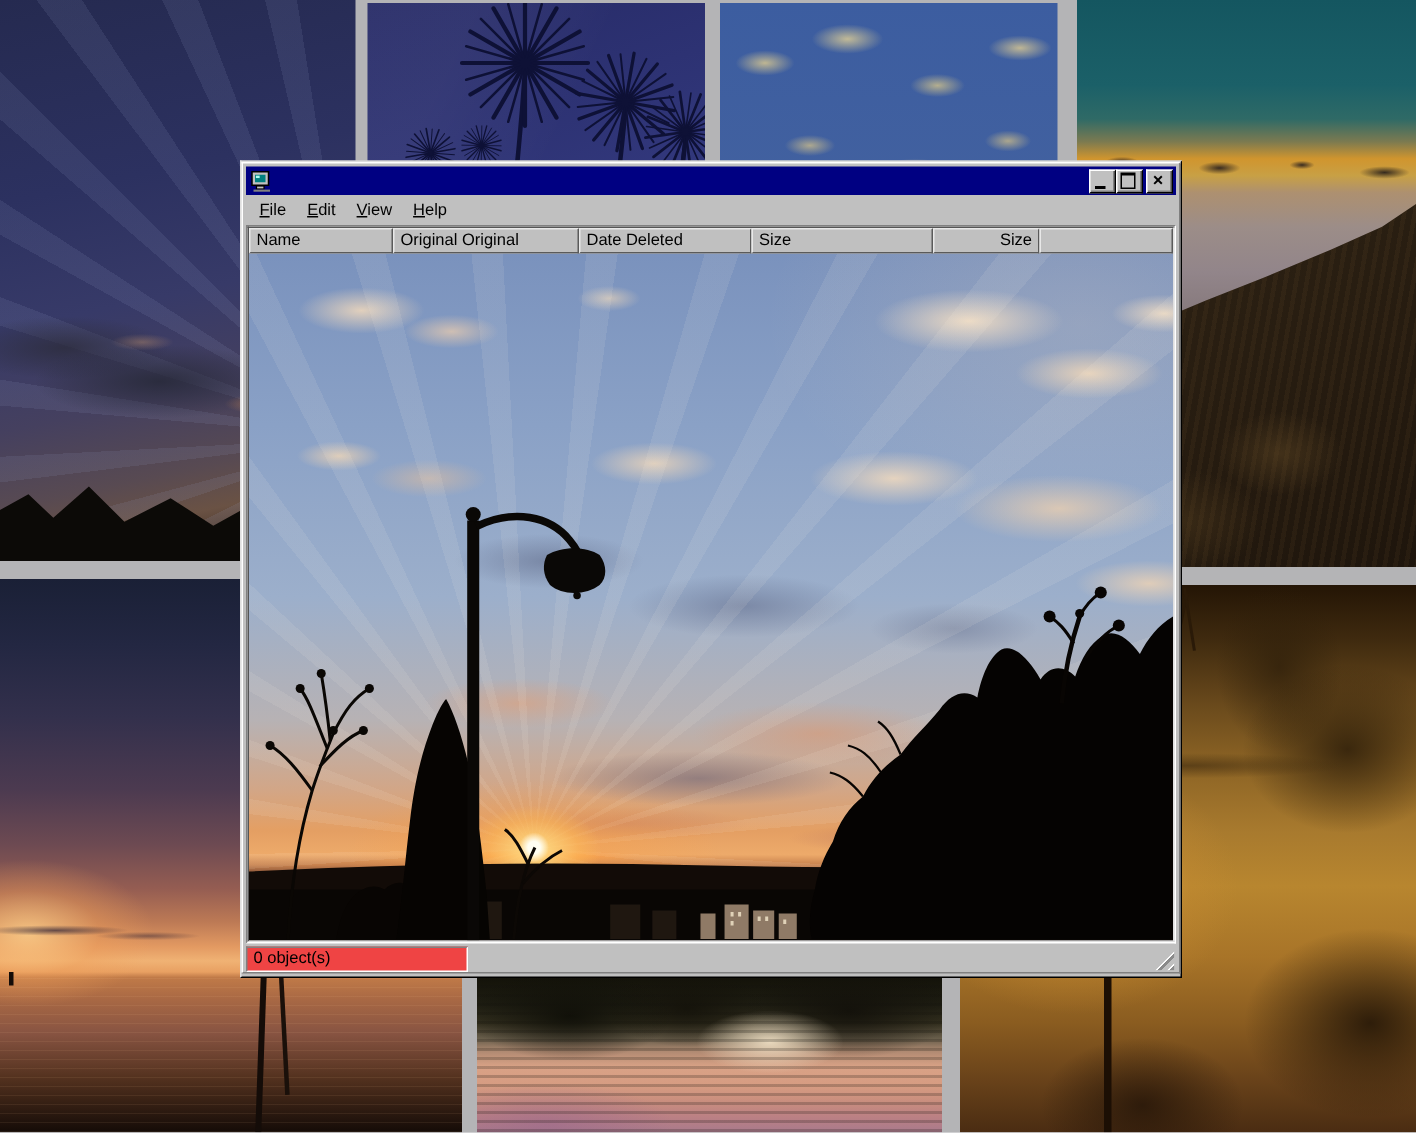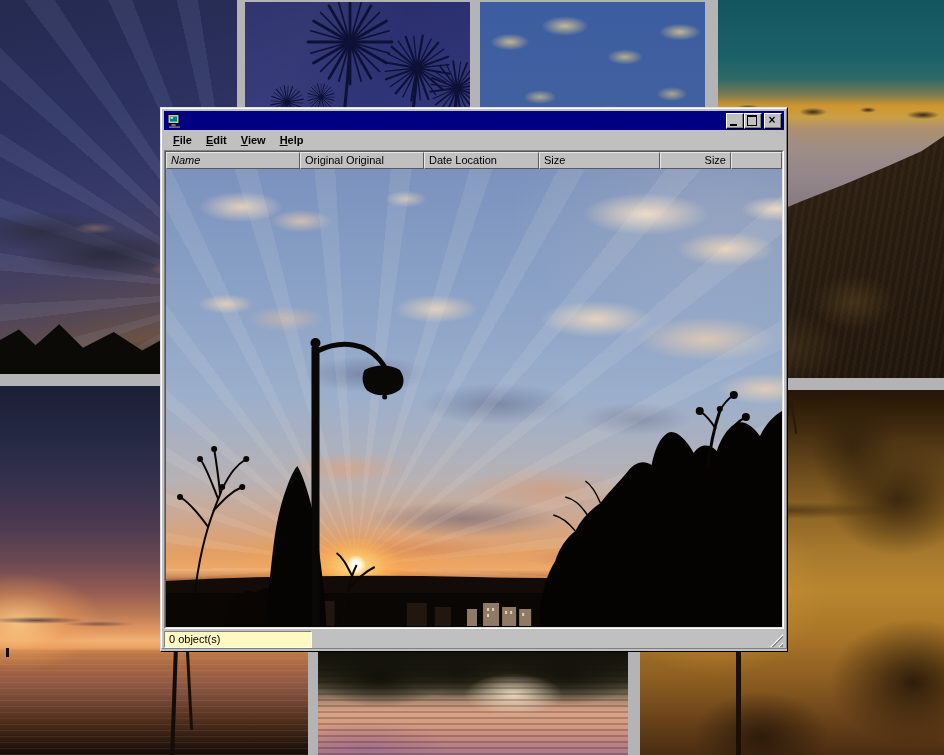--- a/index.html
+++ b/index.html
@@ -94,27 +94,27 @@
   #titlebar{height:19px;background:#000082;display:flex;align-items:center;padding:0 2px;flex:0 0 auto;}
   #title-icon{width:15px;height:14px;margin:1px 3px 0 1px;flex:0 0 auto;}
   #title-text{color:#fff;font-size:11px;font-weight:bold;flex:1 1 auto;}
   .tbtn{width:16px;height:14px;background:#c0c0c0;border:1px solid;border-color:#fff #000 #000 #fff;
     box-shadow:inset -1px -1px 0 #808080;margin-left:0;position:relative;flex:0 0 auto;}
   #btn-close{margin-left:2px;}
   .glyph-min{position:absolute;left:3px;bottom:2px;width:7px;height:2px;background:#000;}
   .glyph-max{position:absolute;left:2px;top:1px;width:8px;height:8px;border:1px solid #000;border-top-width:2px;}
   .glyph-close{position:absolute;left:0;top:-1px;width:14px;text-align:center;font-size:12px;font-weight:bold;line-height:14px;color:#000;font-family:"Liberation Sans",sans-serif;}
   #menubar{height:20px;display:flex;align-items:center;font-size:11px;color:#000;flex:0 0 auto;padding-left:2px;}
-  .menu-item{padding:2px 7px;font-weight:bold;}
+  .menu-item{padding:2px 7px;}
   #listview{flex:1 1 auto;border:1px solid;border-color:#808080 #fff #fff #808080;}
   #listview-in{border:1px solid;border-color:#565656 #dfdfdf #dfdfdf #565656;height:475px;display:flex;flex-direction:column;background:#fff;}
   #header-row{height:17px;display:flex;flex:0 0 auto;background:#c0c0c0;font-size:11px;}
   .hcell{box-sizing:border-box;height:17px;background:#c0c0c0;border:1px solid;border-color:#e8e8e8 #5a5a5a #5a5a5a #e8e8e8;
     padding:1px 4px 0 4px;white-space:nowrap;overflow:hidden;}
-  .c0{width:134px;font-style:italic;} .c1{width:124px;} .c2{width:115px;} .c3{width:121px;}
+  .c0{width:96px;} .c1{width:124px;} .c2{width:115px;} .c3{width:121px;}
   .c4{width:71px;text-align:right;} .cfill{flex:1 1 auto;}
   #photo{position:relative;flex:1 1 auto;overflow:hidden;}
   #photo .sky{position:absolute;inset:0;
     background:
       radial-gradient(300px 200px at 90% 10%, rgba(225,205,185,.22), transparent 70%),
       linear-gradient(180deg,#7a92bd 0%,#8aa1c6 25%,#9cafcb 50%,#b7b2b4 68%,#d2a687 78%,#e49f63 84%,#edaa6a 87.5%,#c8824e 89%,#7a4a34 90.5%,#2e1c13 92%,#100a07 94%,#070503 100%);}
   #photo .clouds{position:absolute;inset:0;
     background:
       radial-gradient(60px 22px at 75px 38px, rgba(236,214,188,.9), transparent 70%),
       radial-gradient(45px 16px at 135px 52px, rgba(226,200,176,.8), transparent 70%),
@@ -141,21 +141,21 @@
       radial-gradient(100px 6px at 190px 402px, rgba(255,150,60,.8), transparent 70%);}
   #photo .sun{position:absolute;inset:0;
     background:
       radial-gradient(10px 10px at 190px 396px, #fffef2 0 40%, rgba(255,250,220,0) 100%),
       radial-gradient(60px 40px at 190px 398px, rgba(255,228,140,.9), rgba(255,190,90,.45) 50%, transparent 75%),
       radial-gradient(180px 70px at 190px 400px, rgba(250,160,70,.55), transparent 70%),
       repeating-conic-gradient(from 200deg at 190px 397px, rgba(255,245,230,.09) 0 3deg, rgba(255,245,230,0) 3deg 11deg);}
   #photo svg{position:absolute;inset:0;width:100%;height:100%;}
   #statusbar{height:17px;margin-top:2px;display:flex;font-size:11px;color:#000;flex:0 0 auto;position:relative;}
   .spanel{box-sizing:border-box;border:1px solid;border-color:#808080 #fff #fff #808080;height:17px;
-    padding:1px 4px 0 4px;background:#fef9c3;white-space:nowrap;}
+    padding:1px 4px 0 4px;background:#ef4444;white-space:nowrap;}
   #spanel-1{width:148px;margin-right:3px;}
   #spanel-2{flex:1 1 auto;}
   #grip{position:absolute;right:1px;bottom:1px;width:13px;height:13px;
     background:repeating-linear-gradient(135deg, transparent 0 3px, #fff 3px 4px, #8a8a8a 4px 6px);
     clip-path:polygon(100% 0,100% 100%,0 100%);}
 </style>
 </head>
 <body>
 
 <div id="desktop">
@@ -236,21 +236,21 @@
         <span class="menu-item"><u>E</u>dit</span>
         <span class="menu-item"><u>V</u>iew</span>
         <span class="menu-item"><u>H</u>elp</span>
       </div>
 
       <div id="listview">
         <div id="listview-in">
           <div id="header-row">
             <div class="hcell c0">Name</div>
             <div class="hcell c1">Original Original</div>
-            <div class="hcell c2">Date Location</div>
+            <div class="hcell c2">Date Deleted</div>
             <div class="hcell c3">Size</div>
             <div class="hcell c4">Size</div>
             <div class="hcell cfill"></div>
           </div>
 
           <div id="photo">
             <div class="sky"></div>
             <div class="clouds"></div>
             <div class="sun"></div>
             <svg viewBox="0 0 614 458" preserveAspectRatio="none">

